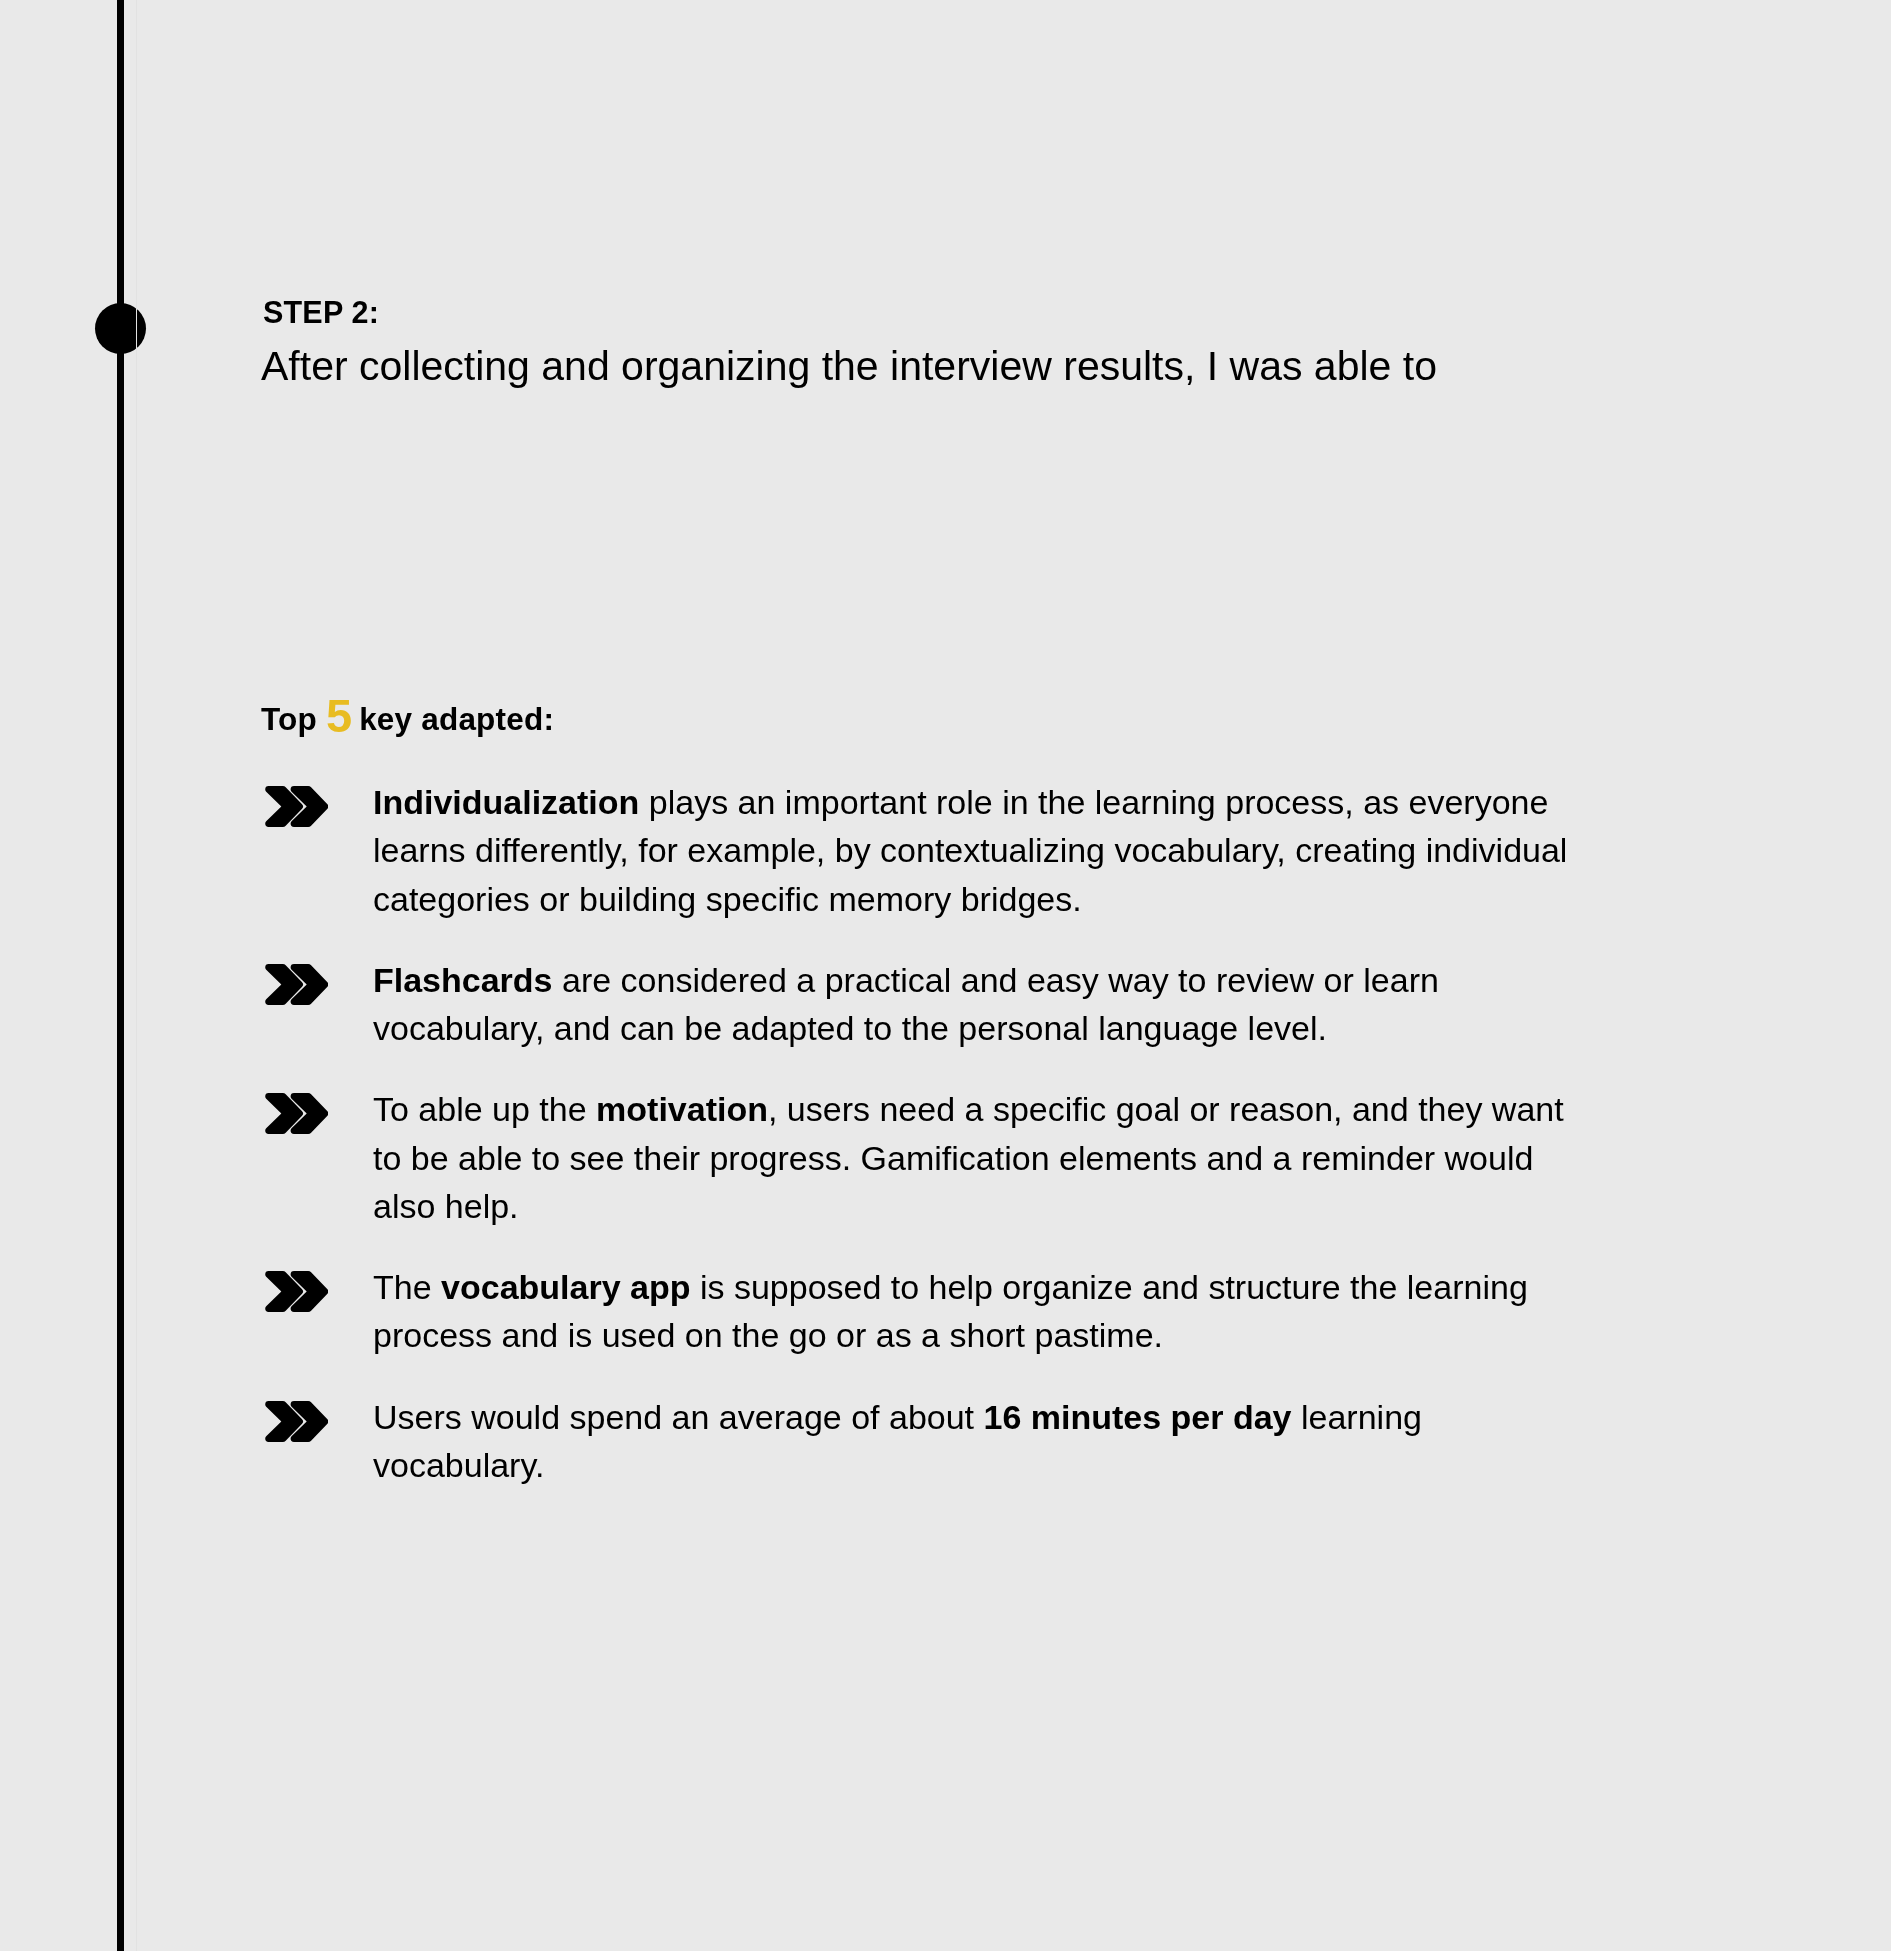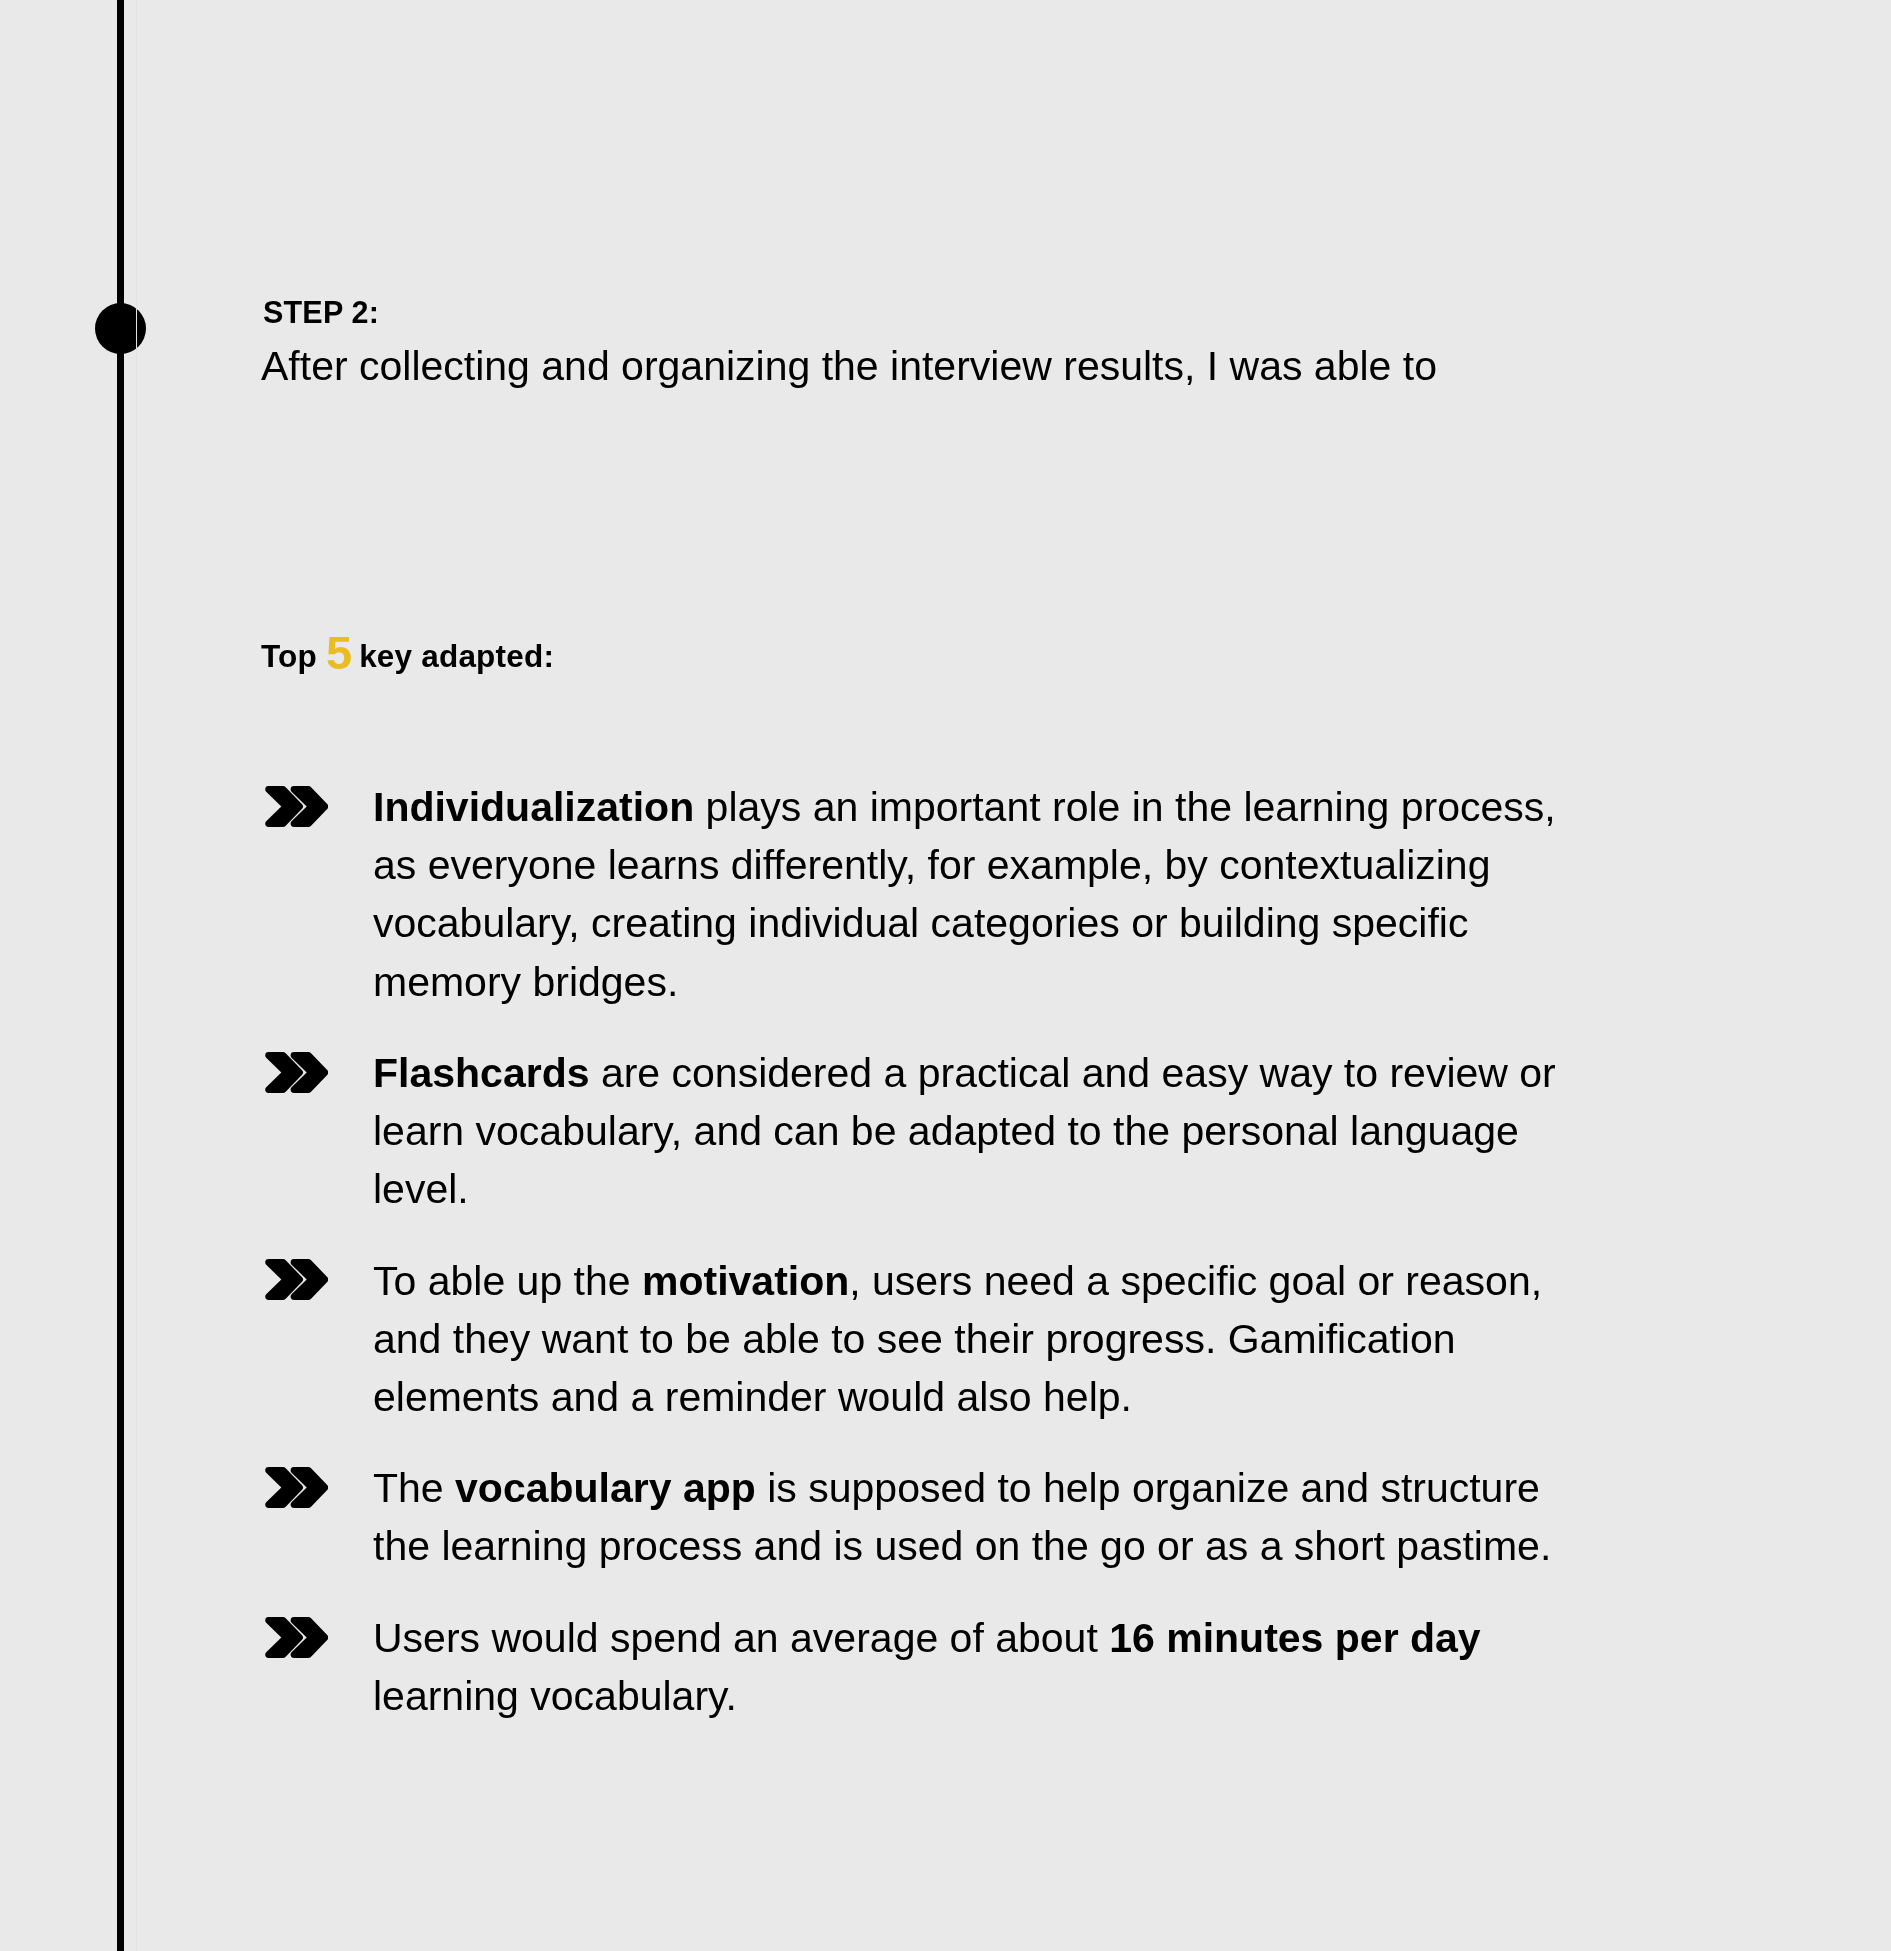--- a/index.html
+++ b/index.html
@@ -87,21 +87,21 @@
   .hl {
     background: #e8bc22;
     padding: 2px 3px 3px 3px;
     box-decoration-break: clone;
     -webkit-box-decoration-break: clone;
   }
 
   
   .findings-heading {
     position: absolute;
-    top: 600px;
+    top: 663px;
     left: 0;
     font-size: 31.5px;
     font-weight: bold;
     letter-spacing: 0.2px;
     white-space: nowrap;
     display: flex;
     align-items: baseline;
   }
   .findings-heading .num {
     color: #e8bc22;
@@ -131,21 +131,21 @@
     margin-right: 43px;
     padding-top: 7.9px;
     display: flex;
     justify-content: flex-start;
   }
   .finding-icon svg {
     display: block;
   }
   .finding-text {
     flex: 1 1 auto;
-    font-size: 41px;
+    font-size: 34px;
     line-height: 1.42;
     max-width: 1231px;
   }
   .finding-text b {
     font-weight: bold;
   }
 </style>
 </head>
 <body>
 

